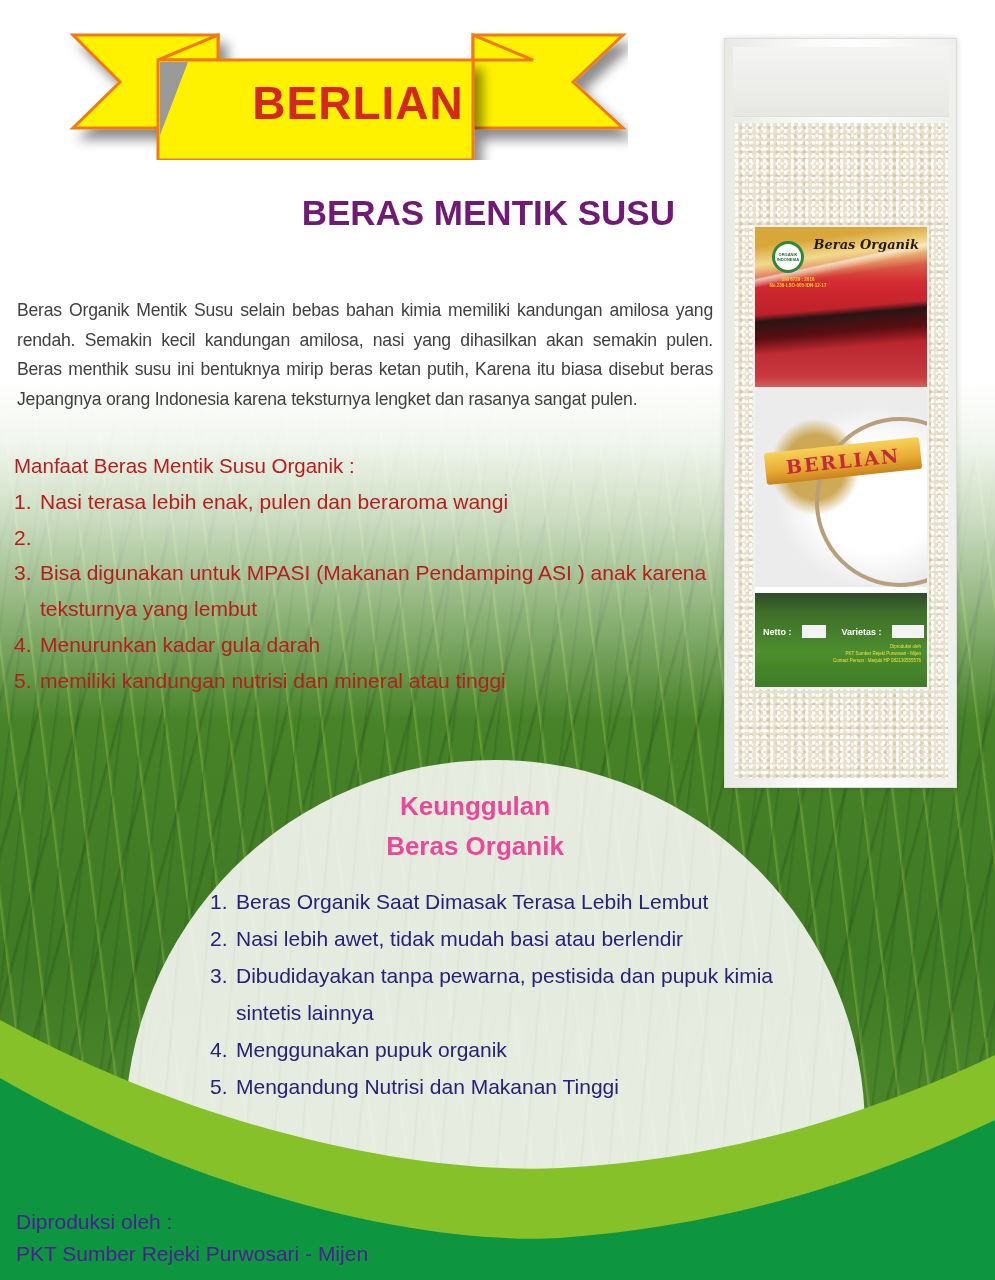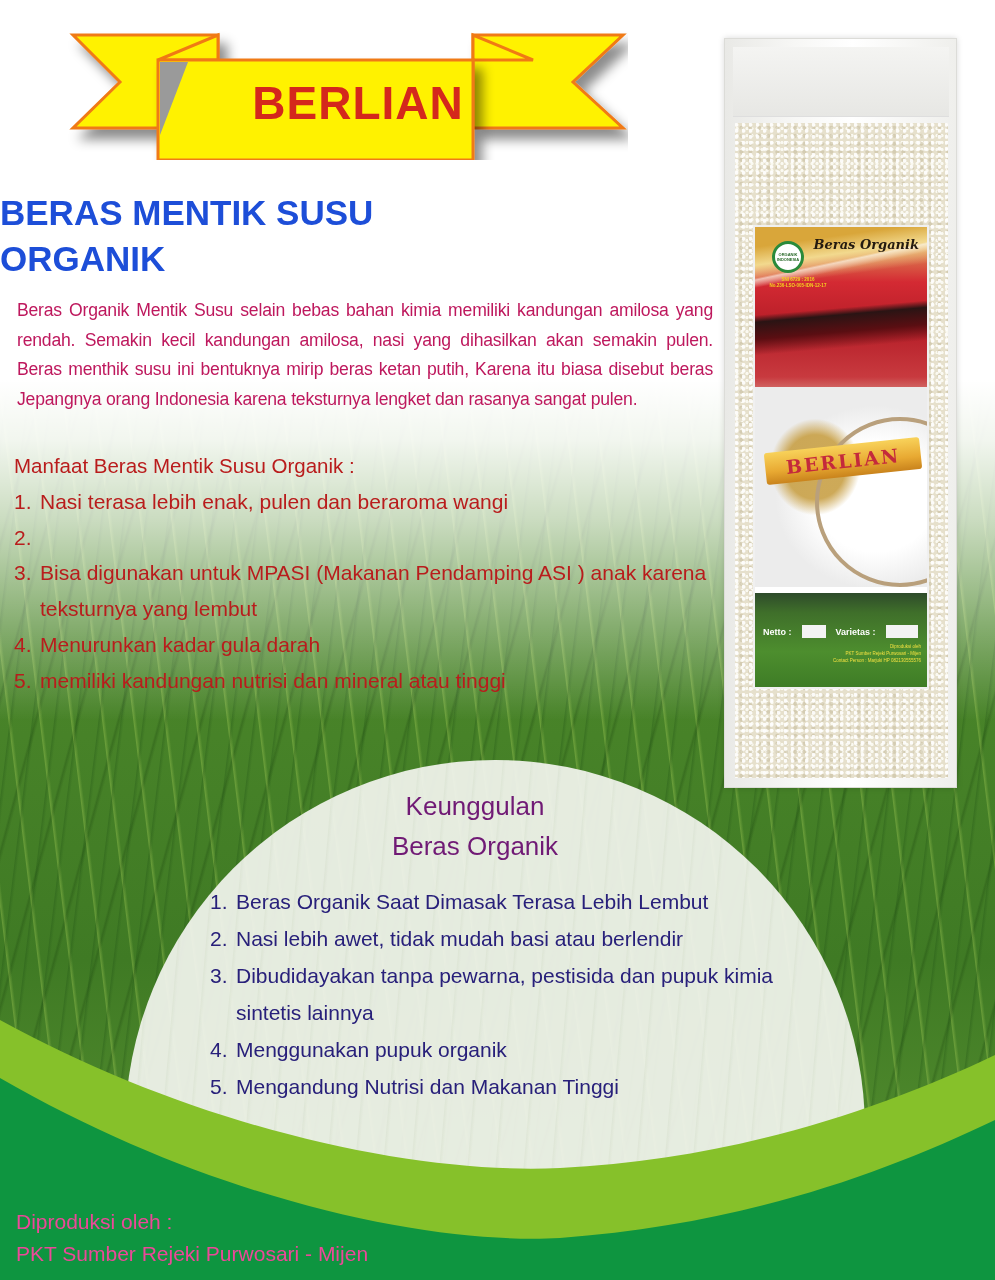--- a/index.html
+++ b/index.html
@@ -31,27 +31,27 @@
   
   .ribbon { position: absolute; left: 68px; top: 30px; width: 560px; height: 130px; }
   .ribbon svg { position: absolute; left: 0; top: 0; }
   .ribbon-text {
     position: absolute; left: 180px; top: 46px; width: 220px; text-align: center;
     color: #d4281c; font-weight: bold; font-size: 46px; letter-spacing: 1px;
   }
 
   
   .headline {
-    position: absolute; left: 0; top: 190px; width: 675px; text-align: left;
-    color: #1d4ed8; font-weight: bold; font-size: 35px; line-height: 46px;
+    position: absolute; left: 0; top: 190px; width: 675px; text-align: right;
+    color: #701a75; font-weight: bold; font-size: 35px; line-height: 46px;
   }
 
   .intro {
     position: absolute; left: 17px; top: 296px; width: 696px;
-    color: #be185d; font-size: 17.6px; line-height: 29.5px; text-align: justify;
+    color: #404040; font-size: 17.6px; line-height: 29.5px; text-align: justify;
     letter-spacing: -0.2px;
   }
 
   
   .benefits {
     position: absolute; left: 14px; top: 448px; width: 710px;
     color: #b91c1c; font-size: 21px; line-height: 35.8px;
   }
   .benefits .title { font-size: 20.5px; }
   .benefits .item { display: flex; }
@@ -143,35 +143,35 @@
   
   .circle {
     position: absolute; left: 125px; top: 760px; width: 740px; height: 740px;
     border-radius: 50%;
     background:
       repeating-linear-gradient(95deg, rgba(255,255,255,0) 0 12px, rgba(210,220,200,0.35) 13px, rgba(255,255,255,0) 16px, rgba(255,255,255,0) 28px),
       rgba(242,244,238,0.93);
   }
   .adv-title {
     position: absolute; left: 310px; top: 786px; width: 330px; text-align: center;
-    color: #701a75; font-weight: normal; font-size: 26px; line-height: 40px;
+    color: #ec4899; font-weight: bold; font-size: 26px; line-height: 40px;
   }
   .adv-list {
     position: absolute; left: 210px; top: 883px; width: 640px;
     color: #28207a; font-size: 21px; line-height: 37px;
   }
   .adv-list .item { display: flex; }
   .adv-list .num { width: 26px; flex: none; }
 
   
   .swoosh { position: absolute; left: 0; top: 1000px; width: 995px; height: 280px; }
 
   .footer {
     position: absolute; left: 16px; top: 1206px;
-    color: #ec4899; font-size: 21px; line-height: 32px;
+    color: #4c1d95; font-size: 21px; line-height: 32px;
   }
 </style>
 </head>
 <body>
 
 <div class="bg-field"></div>
 <div class="bg-fade"></div>
 
 <div class="ribbon">
   <svg width="560" height="130" viewBox="0 0 560 130">
@@ -189,21 +189,20 @@
     <polygon points="405,5 405,30 465,30" fill="#fff200" stroke="#f07a14" stroke-width="3"></polygon>
 
     <rect x="90" y="30" width="315" height="100" fill="#fff200" stroke="#f07a14" stroke-width="3" filter="url(#sh)"></rect>
     <polygon points="92,32 120,32 92,105" fill="#9a9a9a"></polygon>
   </svg>
   <div class="ribbon-text">BERLIAN</div>
 </div>
 
 <div class="headline">
   <div>BERAS MENTIK SUSU</div>
-  <div>ORGANIK</div>
 </div>
 
 <p class="intro">Beras Organik Mentik Susu selain bebas bahan kimia memiliki kandungan amilosa yang rendah. Semakin kecil kandungan amilosa, nasi yang dihasilkan akan semakin pulen. Beras menthik susu ini bentuknya mirip beras ketan putih, Karena itu biasa disebut beras Jepangnya orang Indonesia karena teksturnya lengket dan rasanya sangat pulen.</p>
 
 <div class="benefits">
   <div class="title">Manfaat Beras Mentik Susu Organik :</div>
   <div class="item">
       <span class="num">1.</span>
       <span>Nasi terasa lebih enak, pulen dan beraroma wangi</span>
     </div>
@@ -239,21 +238,21 @@
     </div>
     <div class="label-mid"></div>
     <div class="label-basket"></div>
     <div class="label-ribbon">
       <span>BERLIAN</span>
     </div>
     <div class="label-bottom">
       <div class="label-fields">
         <span>Netto :</span>
         <span class="box"></span>
-        <span style="">Varietas :</span>
+        <span style="margin-left:6px">Varietas :</span>
         <span class="box wide"></span>
       </div>
       <div class="label-producer">
         <div>Diproduksi oleh</div>
         <div>PKT Sumber Rejeki Purwosari - Mijen</div>
         <div>Contact Person : Marjuki HP 082130555576</div>
       </div>
     </div>
   </div>
 </div>

